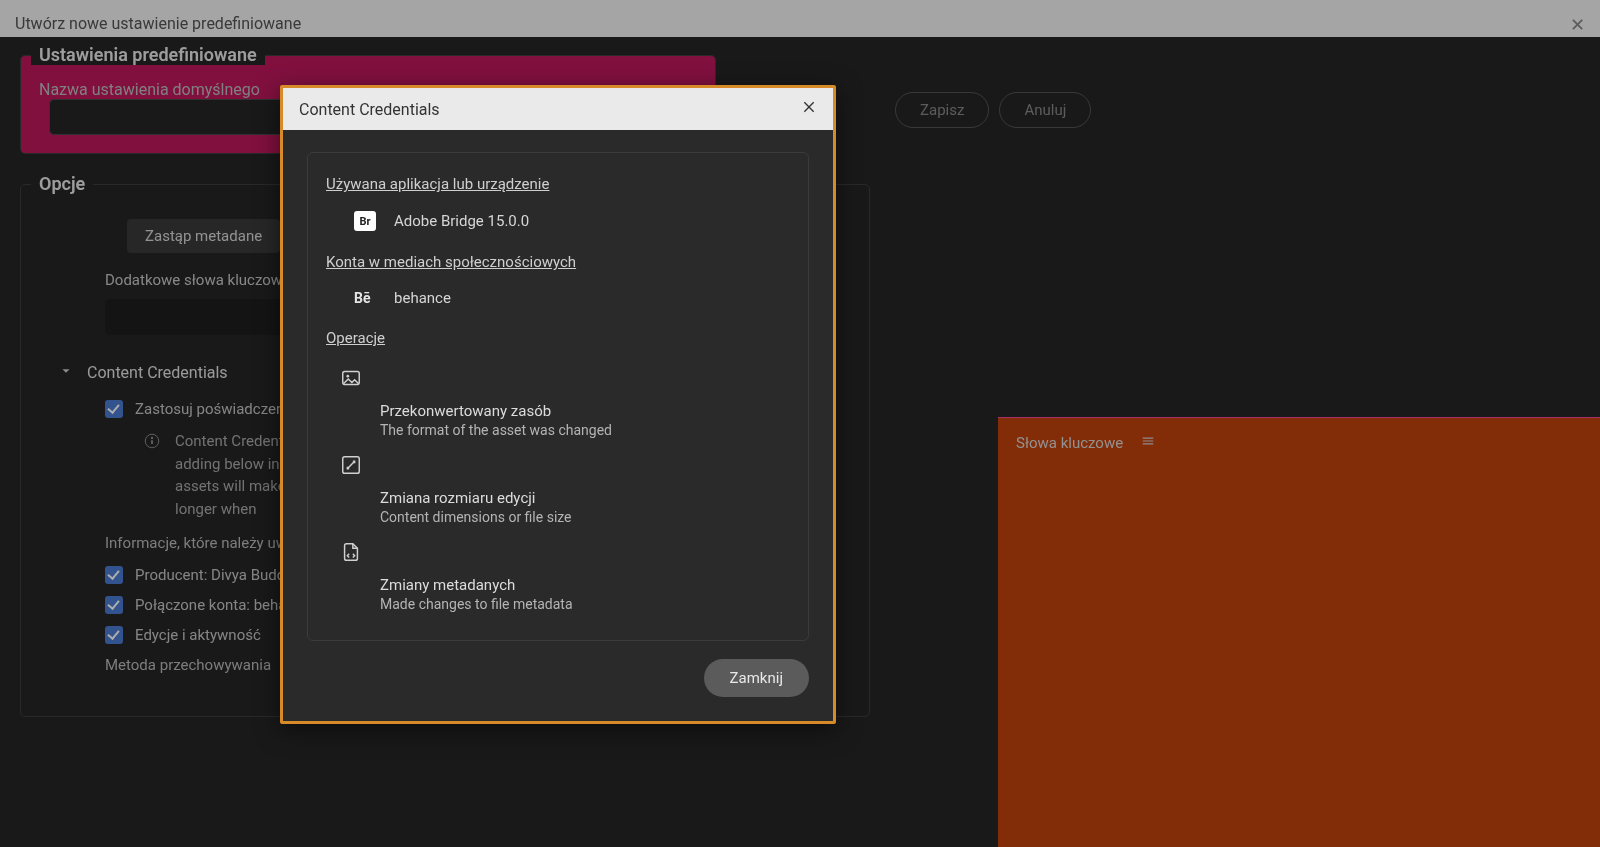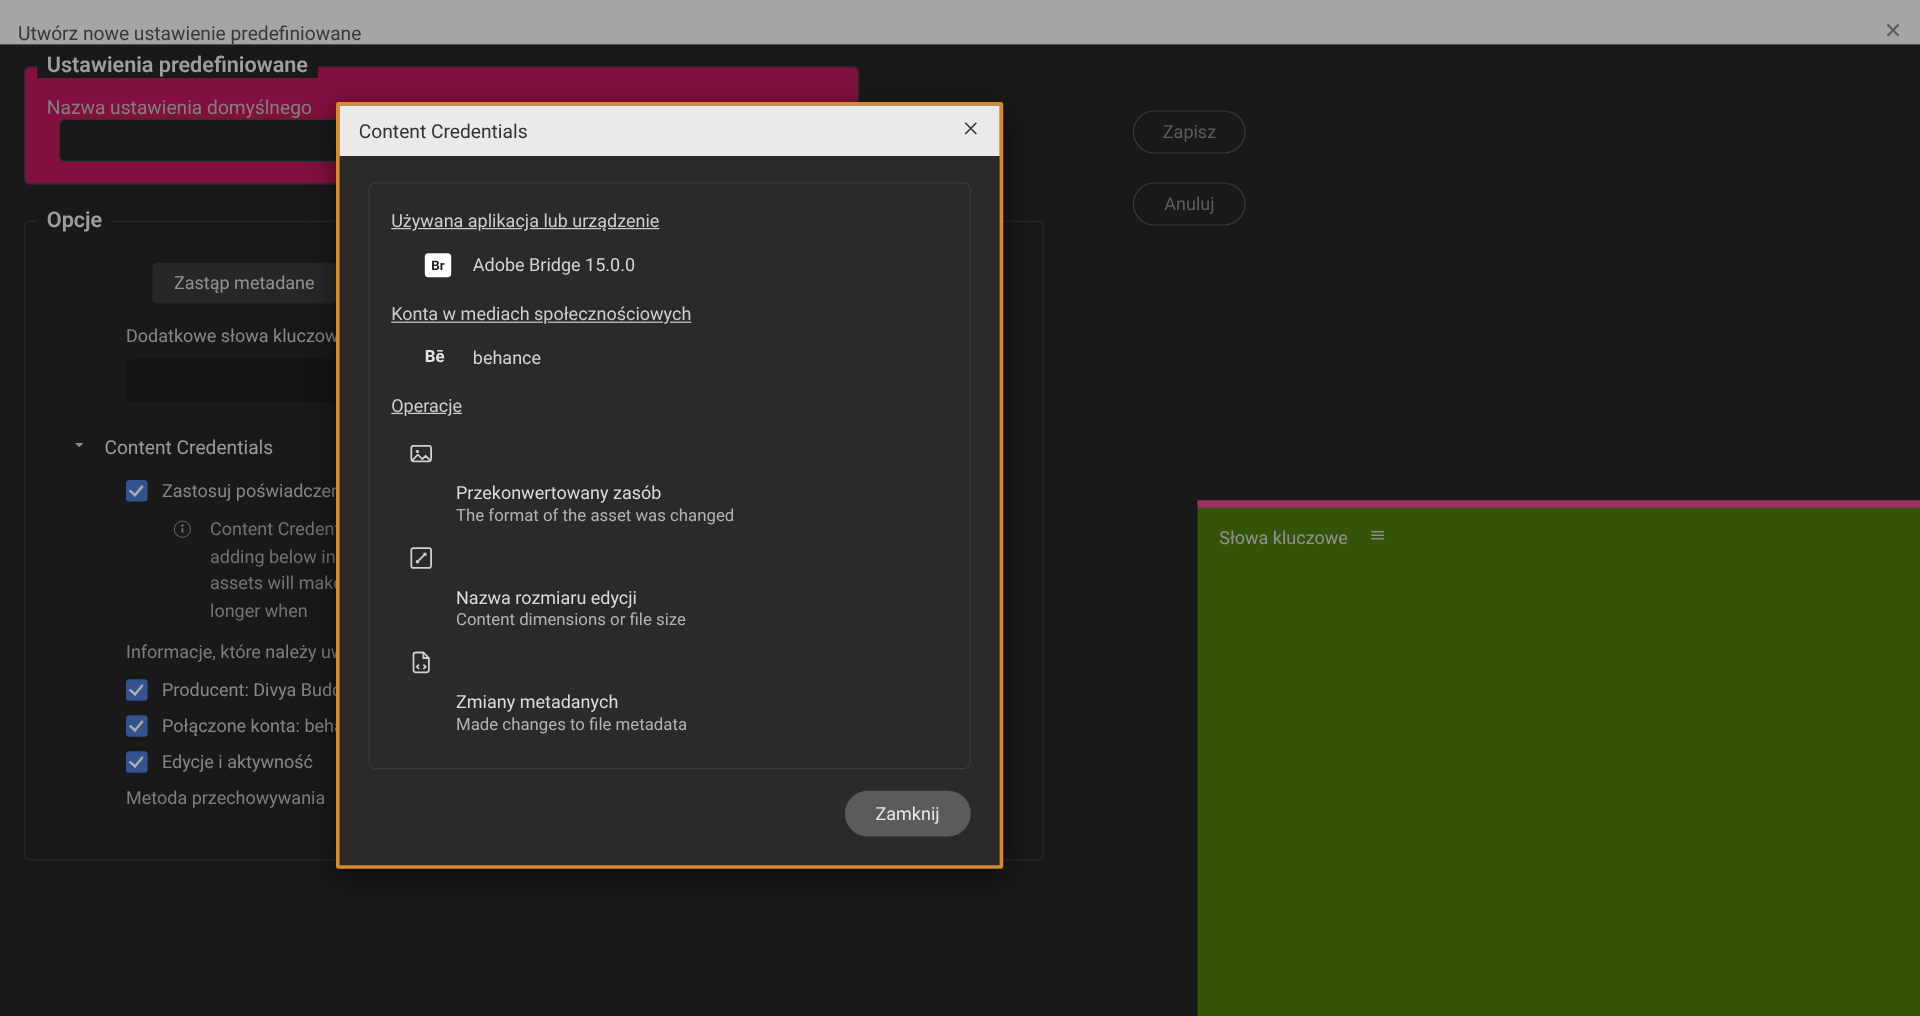--- a/index.html
+++ b/index.html
@@ -1,20 +1,20 @@
 <!DOCTYPE html>
 <html><head>
 <meta charset="utf-8">
 <style>
 * { box-sizing: border-box; margin: 0; padding: 0; font-family: -apple-system, BlinkMacSystemFont, "Segoe UI", Roboto, Arial, sans-serif; }
 html, body { width: 1600px; height: 847px; background: #262626; color: #d0d0d0; overflow: hidden; position: relative; }
 
 
 .bg-layer { position: absolute; inset: 0; }
-.bg-title-bar { height: 37px; background: #f3f3f3; color: #555; display: flex; align-items: flex-end; padding: 0 15px; font-size: 16px; }
+.bg-title-bar { height: 37px; background: #f3f3f3; color: #555; display: flex; align-items: flex-start; padding: 14px 15px; font-size: 16px; }
 .bg-title-bar .close { margin-left: auto; color: #888; font-size: 18px; cursor: pointer; }
 .bg-body { position: relative; padding: 18px 0 0 20px; }
 .preset-group { position: relative; width: 696px; border: 1px solid #3d3d3d; border-radius: 5px; padding: 24px 18px 18px; margin-bottom: 30px; background: #be185d; }
 .preset-group-title { position: absolute; top: -12px; left: 10px; background: #262626; padding: 0 8px; color: #e8e8e8; font-size: 18px; font-weight: 600; }
 .preset-name-label { color: #bdbdbd; font-size: 16px; }
 .preset-name-input { display: inline-block; vertical-align: middle; width: 560px; height: 36px; margin-left: 10px; border: 1px solid #4a4a4a; border-radius: 5px; background: #262626; }
 
 .opts-group { position: relative; width: 850px; border: 1px solid #3d3d3d; border-radius: 5px; padding: 28px 28px 28px 28px; background: #262626; }
 .opts-group-title { position: absolute; top: -12px; left: 10px; background: #262626; padding: 0 8px; color: #e8e8e8; font-size: 18px; font-weight: 600; }
 .replace-btn { display: inline-block; background: #3a3a3a; color: #d8d8d8; padding: 8px 18px; border-radius: 4px; margin: 6px 0 18px 78px; font-size: 15px; }
@@ -28,25 +28,25 @@
 .chk-row { display: flex; align-items: flex-start; gap: 12px; margin: 0 0 12px 46px; color: #c5c5c5; font-size: 15px; }
 .chk { width: 18px; height: 18px; border-radius: 3px; background: #4a7bd0; position: relative; flex: none; }
 .chk::after { content: ""; position: absolute; left: 5px; top: 2px; width: 5px; height: 9px; border: solid #fff; border-width: 0 2px 2px 0; transform: rotate(40deg); }
 .info-row { display: flex; gap: 14px; margin: 0 0 14px 84px; color: #a9a9a9; font-size: 15px; line-height: 1.5; }
 .info-icon { flex: none; margin-top: 2px; }
 .info-icon svg { width: 18px; height: 18px; stroke: #a9a9a9; fill: none; }
 .sub-label { margin: 10px 0 14px 46px; color: #b8b8b8; font-size: 15px; }
 .select { width: 700px; height: 40px; margin: 16px 0 0 46px; border-radius: 5px; background: #303030; display: flex; align-items: center; padding: 0 14px; color: #cfcfcf; font-size: 15px; justify-content: space-between; }
 .select svg { width: 14px; height: 14px; fill: #cfcfcf; }
 
-.action-buttons { position: absolute; left: 944px; top: 55px; display: flex; flex-direction: column; gap: 24px; }
+.action-buttons { position: absolute; left: 895px; top: 55px; display: flex; flex-direction: row; gap: 10px; }
 .act-btn { border: 1px solid #555; color: #888; border-radius: 18px; padding: 8px 24px; background: transparent; font-size: 15px; }
 
 
-.keywords-panel { position: absolute; left: 998px; top: 417px; right: 0; height: 430px; background: #4d7c0f; border-top: 6px solid #ec4899; padding: 16px 18px; }
+.keywords-panel { position: absolute; left: 998px; top: 417px; right: 0; height: 430px; background: #c2410c; border-top: 1px solid #ec4899; padding: 16px 18px; }
 .kw-panel-head { display: flex; align-items: center; gap: 18px; color: #d6d6d6; font-size: 15px; }
 .kw-panel-head svg { width: 14px; height: 14px; fill: #cfcfcf; }
 
 
 .dim-overlay { position: absolute; inset: 0; background: rgba(0,0,0,0.32); pointer-events: none; }
 
 
 .cc-dialog { position: absolute; left: 280px; top: 85px; width: 556px; background: #2a2a2a; border: 3px solid #d78a28; border-radius: 2px; box-shadow: 0 6px 24px rgba(0,0,0,0.5); }
 .cc-dialog-header { height: 42px; background: #eaeaea; color: #333; display: flex; align-items: center; padding: 0 16px; font-size: 16px; }
 .cc-dialog-header .xbtn { margin-left: auto; cursor: pointer; }
@@ -197,21 +197,21 @@
       </div>
 
       <div class="op-item">
         <span class="op-icon">
           <svg viewBox="0 0 24 24">
               <rect x="3" y="3" width="18" height="18" rx="2"></rect>
               <path d="M8 16l8-8M14 8h2v2M10 16H8v-2"></path>
             </svg>
         </span>
         <div class="op-text">
-          <div class="op-title">Nazwa rozmiaru edycji</div>
+          <div class="op-title">Zmiana rozmiaru edycji</div>
           <div class="op-desc">Content dimensions or file size</div>
         </div>
       </div>
 
       <div class="op-item">
         <span class="op-icon">
           <svg viewBox="0 0 24 24">
               <path d="M14 3H7a2 2 0 0 0-2 2v14a2 2 0 0 0 2 2h10a2 2 0 0 0 2-2V8z"></path>
               <path d="M14 3v5h5"></path>
               <path d="M10 14l-2 2 2 2M14 14l2 2-2 2"></path>

